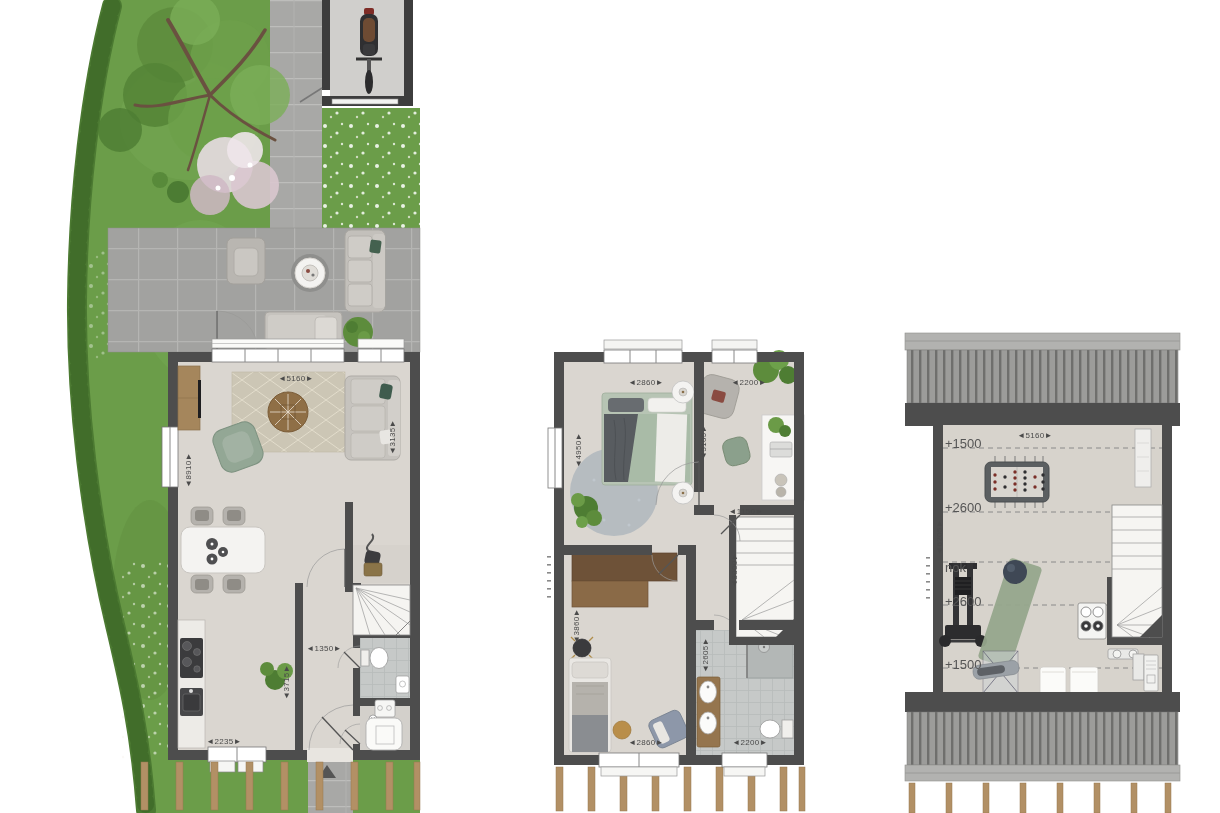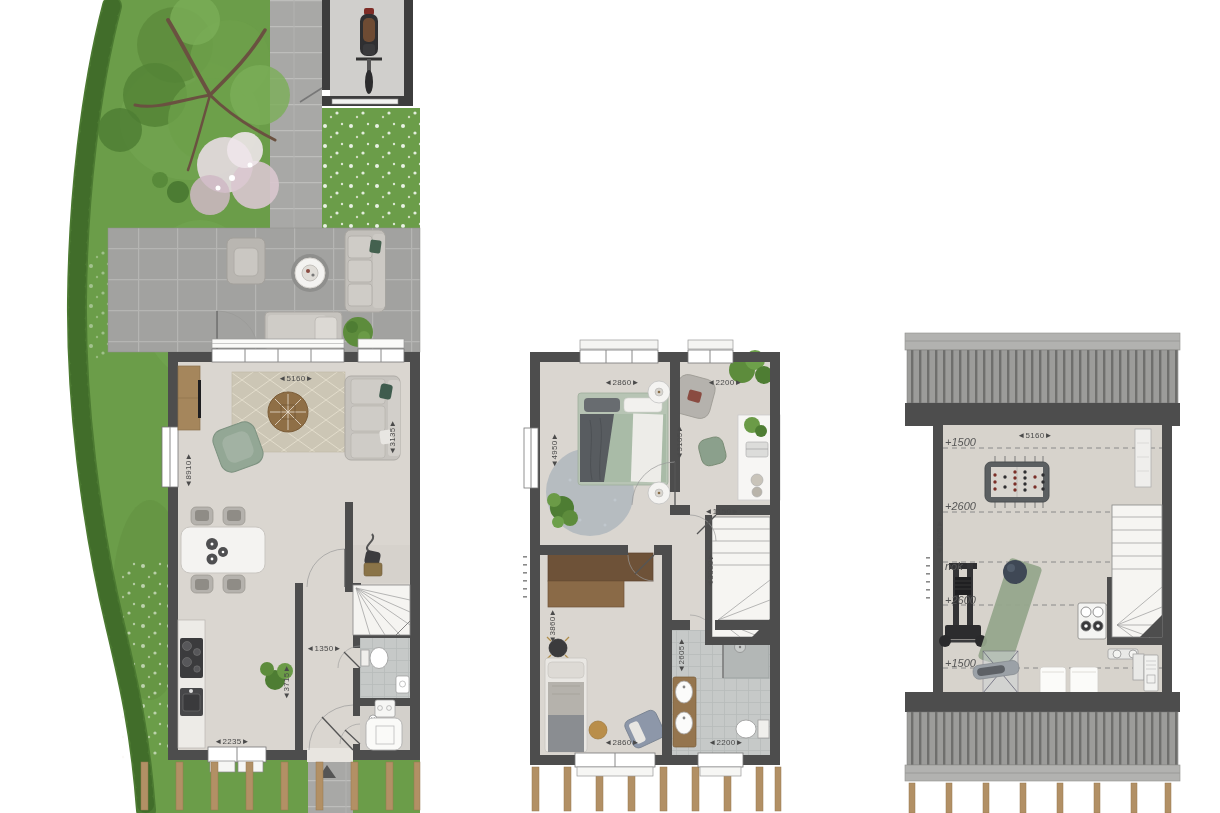--- a/index.html
+++ b/index.html
@@ -3,21 +3,21 @@
 <meta charset="utf-8">
 <style>
   html,body{margin:0;padding:0;background:#ffffff;}
   #canvas{position:relative;width:1186px;height:813px;background:#fff;overflow:hidden;
           font-family:"Liberation Sans",sans-serif;}
   .plan{position:absolute;}
   .plan svg{position:absolute;left:0;top:0;}
   .dim{position:absolute;font-size:8px;line-height:1;color:#4a4a4a;letter-spacing:.3px;
        white-space:nowrap;transform:translate(-50%,-50%);z-index:5;}
   .dim.v{transform:translate(-50%,-50%) rotate(-90deg);}
-  .hl{position:absolute;font-size:11px;line-height:1;color:#555;z-index:5;white-space:nowrap;font-style:italic;}
+  .hl{position:absolute;font-size:13px;line-height:1;color:#555;z-index:5;white-space:nowrap;}
 </style>
 </head>
 <body>
 
 <div id="canvas">
 
   <div class="plan" style="left:60px;top:0;width:370px;height:813px;">
     <svg width="370" height="813" viewBox="0 0 370 813">
       <defs>
         <pattern id="tiles" width="39" height="31" patternUnits="userSpaceOnUse">
@@ -322,24 +322,24 @@
           <rect x="326" y="762" width="7" height="48"></rect>
         <rect x="354" y="762" width="6" height="48"></rect>
       </g>
     </svg>
 
     <span class="dim" style="left:236px;top:379px;">◄5160►</span>
     <span class="dim v" style="left:129px;top:470px;">◄8910►</span>
     <span class="dim v" style="left:333px;top:437px;">◄3135►</span>
     <span class="dim" style="left:264px;top:641px;margin-top:8px;">◄1350►</span>
     <span class="dim v" style="left:227px;top:682px;">◄3715►</span>
-    <span class="dim" style="left:172px;top:742px;text-align:right;">◄2235►</span>
+    <span class="dim" style="left:164px;top:742px;text-align:right;">◄2235►</span>
   </div>
 
-  <div class="plan" style="left:520px;top:330px;width:270px;height:483px;">
+  <div class="plan" style="left:544px;top:330px;width:270px;height:483px;">
     <svg width="270" height="483" viewBox="0 0 270 483">
       <rect x="20" y="32" width="230" height="393" fill="#dad6d0"></rect>
 
       <g fill="#b29065" stroke="#96784f" stroke-width=".5">
         <rect x="12" y="437" width="7" height="44"></rect>
           <rect x="44" y="437" width="7" height="44"></rect>
         <rect x="76" y="437" width="7" height="44"></rect>
           <rect x="108" y="437" width="7" height="44"></rect>
         <rect x="140" y="437" width="7" height="44"></rect>
           <rect x="172" y="437" width="7" height="44"></rect>

